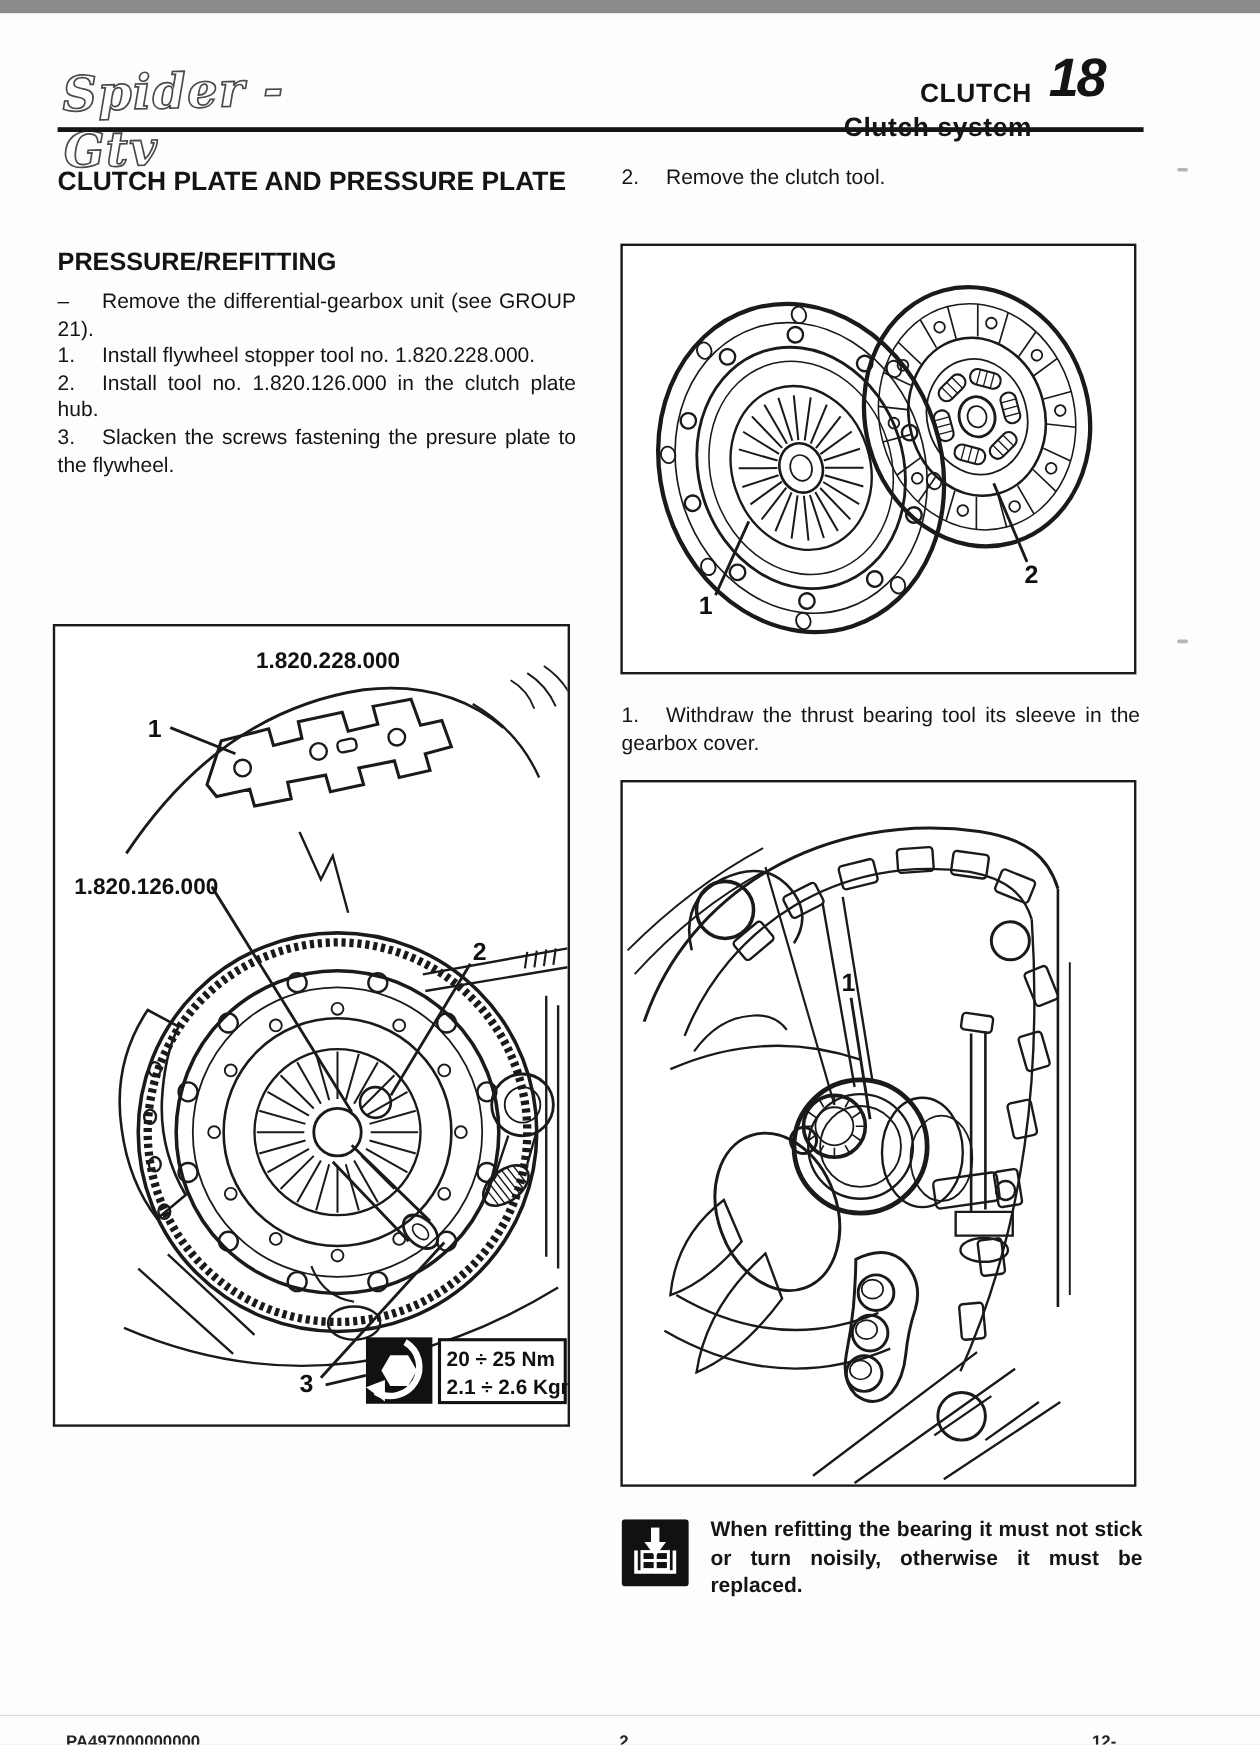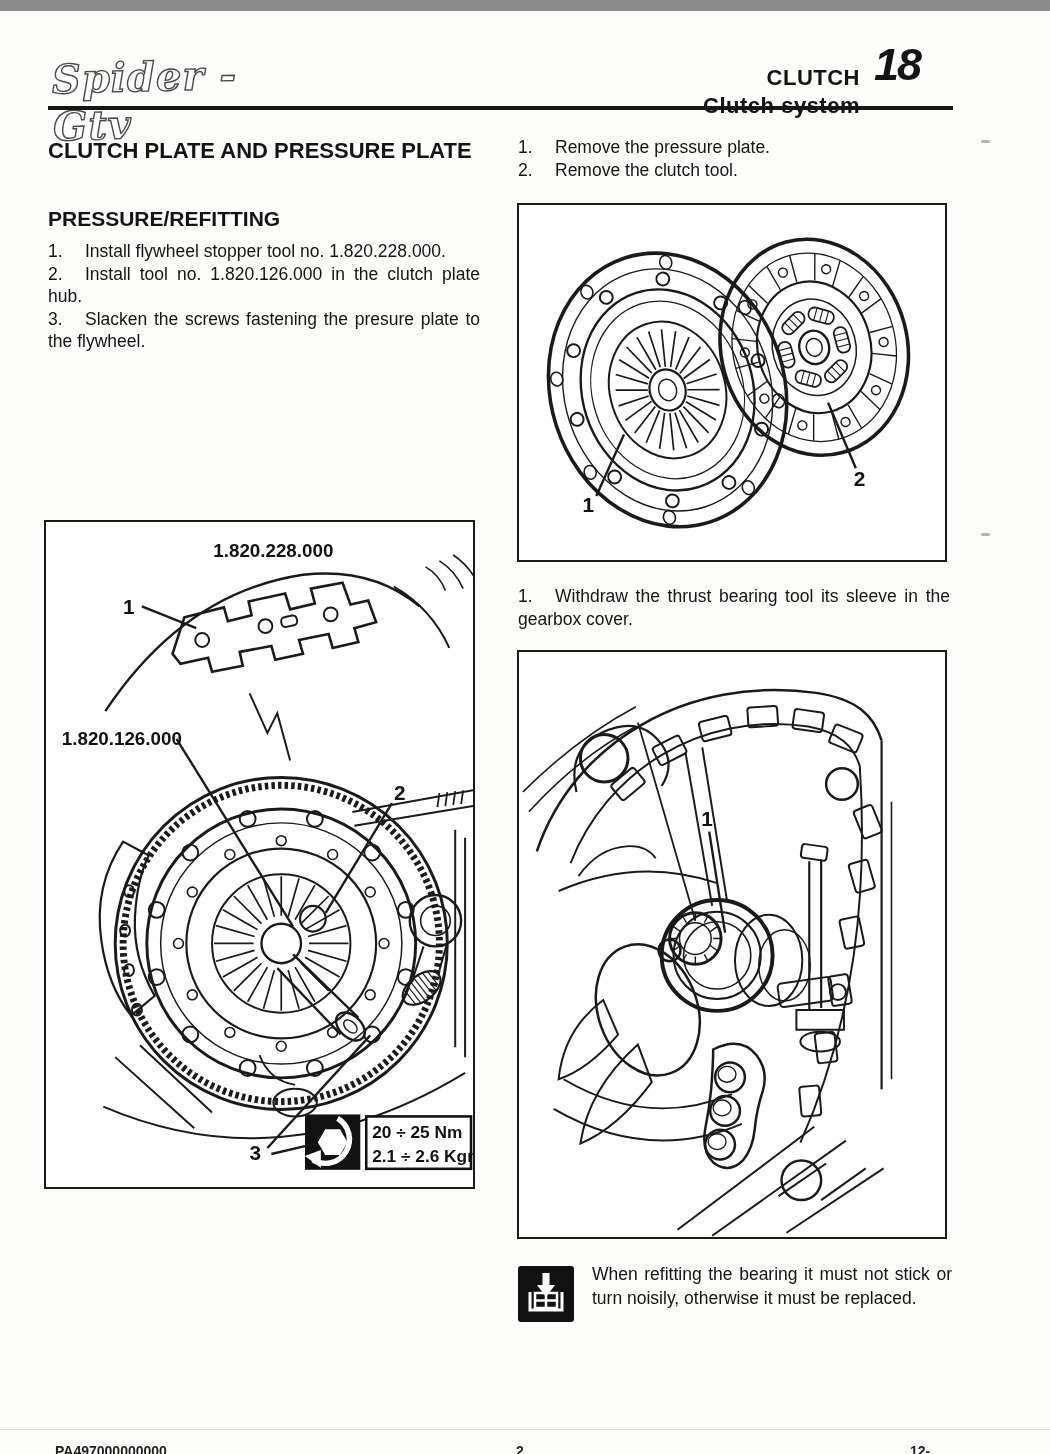--- a/index.html
+++ b/index.html
@@ -21,21 +21,21 @@
   .figure{position:absolute;background:#fff;border:2.5px solid #1a1a1a;}
   .fig-left{left:44px;top:520px;width:427px;height:665px;}
   .fig-a{left:517px;top:203px;width:426px;height:355px;}
   .fig-c{left:517px;top:650px;width:426px;height:585px;}
   .steps{position:absolute;left:518px;top:136px;width:432px;font-size:17.5px;line-height:23px;}
   .steps p{margin:0;}
   .midstep{position:absolute;left:518px;top:585px;width:432px;font-size:17.5px;line-height:23px;text-align:justify;}
   .midstep p{margin:0;}
   .note{position:absolute;left:518px;top:1263px;width:432px;}
   .note-icon{position:absolute;left:0;top:3px;width:56px;height:56px;}
-  .note-text{position:absolute;left:74px;top:0;width:360px;font-weight:normal;font-size:17.5px;line-height:23.5px;text-align:justify;}
+  .note-text{position:absolute;left:74px;top:0;width:360px;font-weight:bold;font-size:17.5px;line-height:23.5px;text-align:justify;}
   .speck{position:absolute;background:#b5b5b3;border-radius:2px;}
   .faintline{position:absolute;left:0;top:1429px;width:1050px;height:1px;background:#dcdcda;}
   .footer{position:absolute;left:0;top:1443px;width:892px;height:11px;font-weight:bold;font-size:14px;color:#222;}
   .footer .fl{position:absolute;left:55px;}
   .footer .fc{position:absolute;left:516px;}
   .footer .fr{position:absolute;left:910px;}
   svg{display:block;}
   svg *{vector-effect:none;}
   .ln{stroke:#1a1a1a;fill:none;}
   .calltxt{font-family:"Liberation Sans",sans-serif;font-weight:bold;font-size:21px;fill:#111;}
@@ -55,27 +55,27 @@
     <div>Clutch system</div>
   </div>
   <div class="hdr-num">18</div>
 
   <div class="rule"></div>
 
   <div class="h1">CLUTCH PLATE AND PRESSURE PLATE</div>
   <div class="h2">PRESSURE/REFITTING</div>
 
   <div class="body-block">
+    <p><span class="mk">–</span><span>Remove the differential-gearbox unit (see GROUP 21).</span></p>
     <p><span class="mk">1.</span><span>Install flywheel stopper tool no. 1.820.228.000.</span></p>
     <p><span class="mk">2.</span><span>Install tool no. 1.820.126.000 in the clutch plate hub.</span></p>
     <p><span class="mk">3.</span><span>Slacken the screws fastening the presure plate to the flywheel.</span></p>
   </div>
 
   <div class="steps">
-    <p><span class="mk">1.</span><span>Remove the pressure plate.</span></p>
     <p><span class="mk">2.</span><span>Remove the clutch tool.</span></p>
   </div>
 
   <div class="figure fig-a">
     <svg width="426" height="355" viewBox="0 0 430 355">
       <g class="ln" stroke-width="1.6">
 
         <g transform="rotate(-18 150 185)">
           <ellipse cx="150" cy="185" rx="118" ry="140" stroke-width="3.6"></ellipse>
           <ellipse cx="150" cy="185" rx="104" ry="124" stroke-width="1.4"></ellipse>

